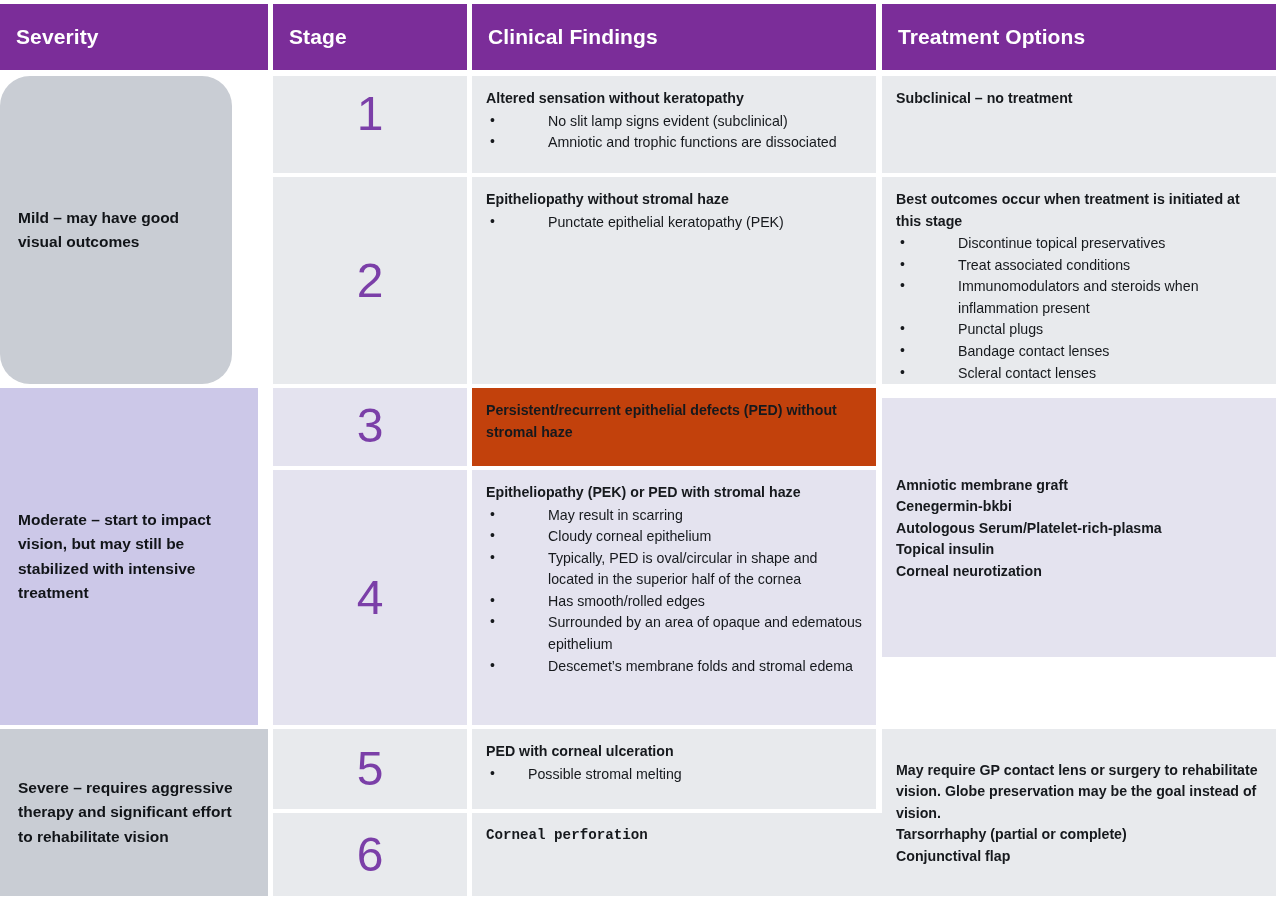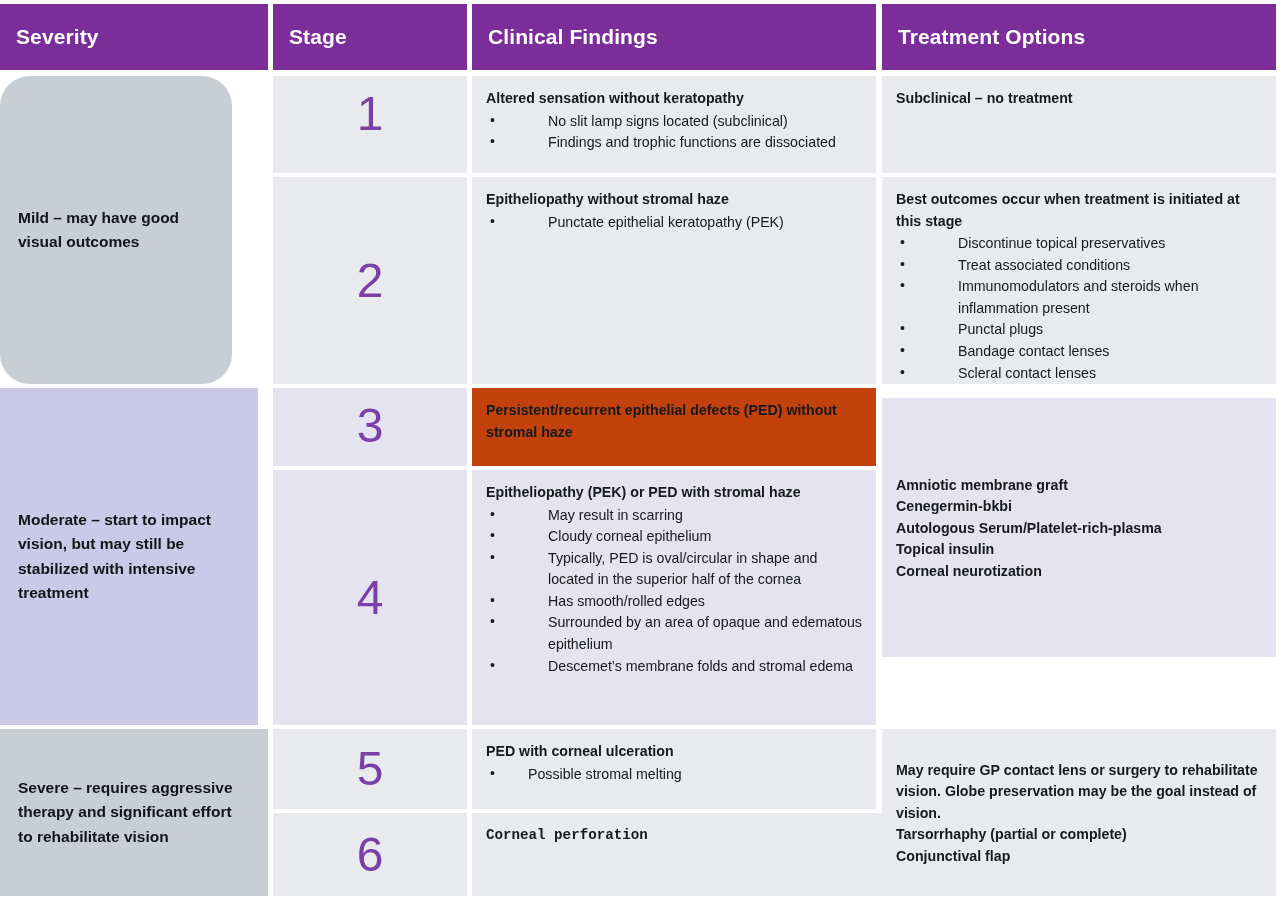--- a/index.html
+++ b/index.html
@@ -129,22 +129,22 @@
   <div class="cell sev sev-gray" style="left: 0px; top: 729px; width: 268px; height: 167px; background: rgb(201, 205, 212);">
     <span>Severe – requires aggressive therapy and significant effort to rehabilitate vision</span>
   </div>
 
   <div class="cell stage stage-top tint-gray" style="left: 273px; top: 76px; width: 194px; height: 97px; color: rgb(123, 63, 168); background: rgb(232, 234, 237);">
     <span>1</span>
   </div>
   <div class="cell body-cell tint-gray" style="left: 472px; top: 76px; width: 404px; height: 97px; background: rgb(232, 234, 237);">
     <div class="lead">Altered sensation without keratopathy</div>
     <ul class="bl">
-      <li>No slit lamp signs located (subclinical)</li>
-      <li>Findings and trophic functions are dissociated</li>
+      <li>No slit lamp signs evident (subclinical)</li>
+      <li>Amniotic and trophic functions are dissociated</li>
     </ul>
   </div>
   <div class="cell body-cell tint-gray" style="left: 882px; top: 76px; width: 394px; height: 97px; background: rgb(232, 234, 237);">
     <div class="lead">Subclinical – no treatment</div>
   </div>
 
   <div class="cell stage tint-gray" style="left: 273px; top: 177px; width: 194px; height: 207px; color: rgb(123, 63, 168); background: rgb(232, 234, 237);">
     <span>2</span>
   </div>
   <div class="cell body-cell tint-gray" style="left: 472px; top: 177px; width: 404px; height: 207px; background: rgb(232, 234, 237);">

